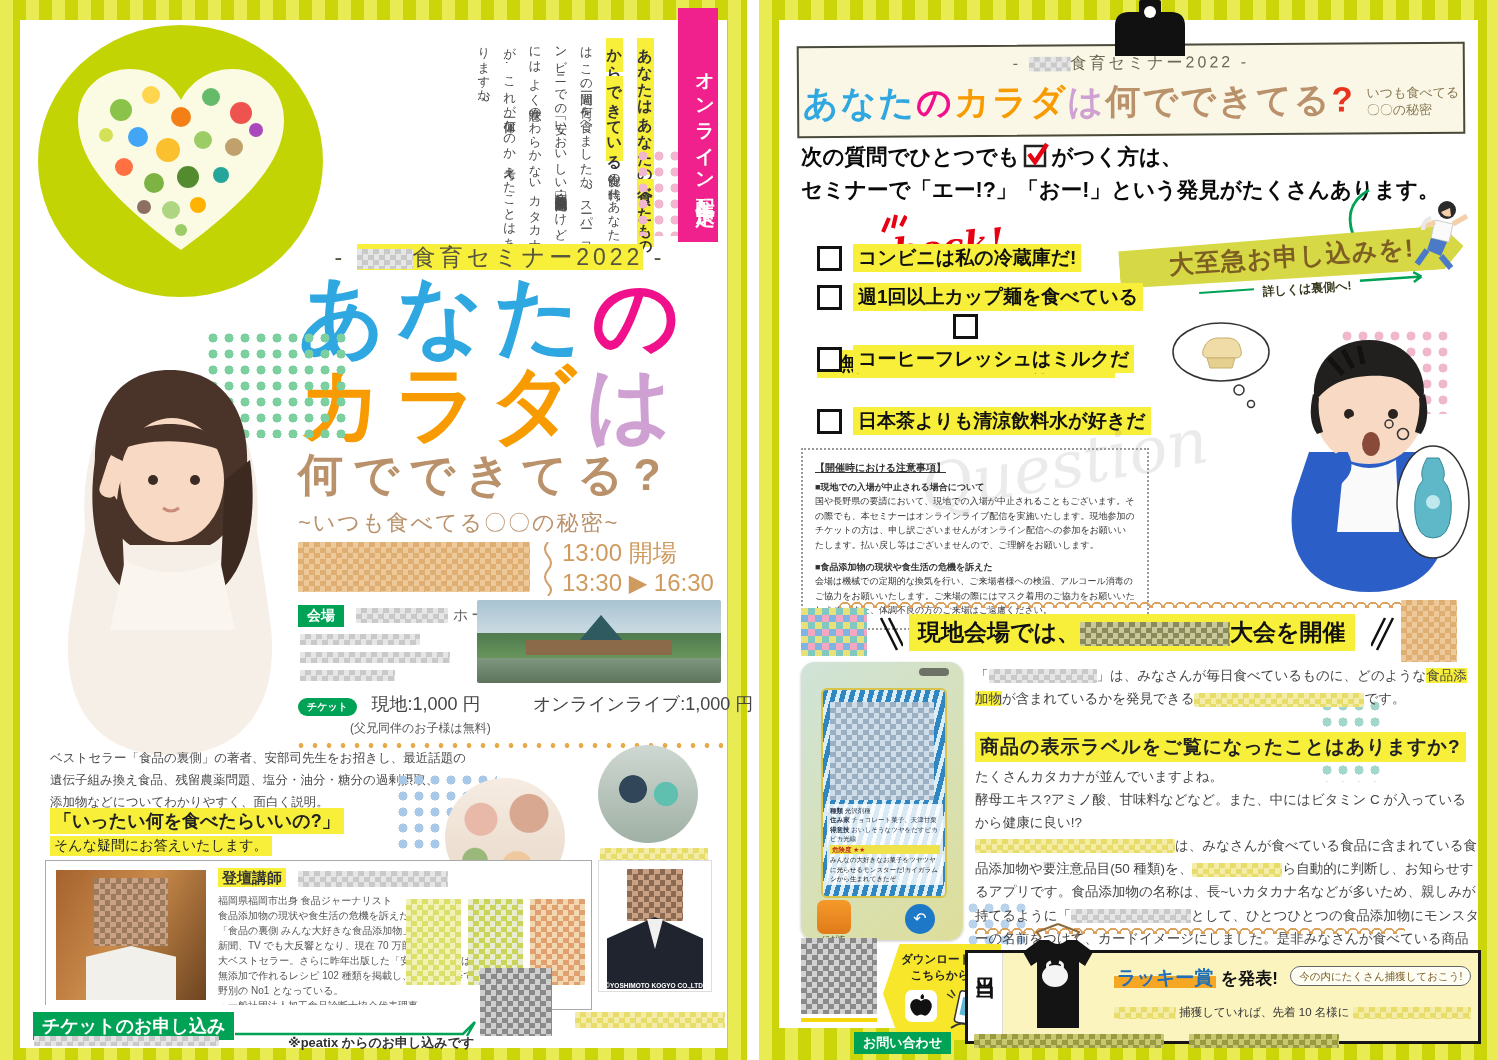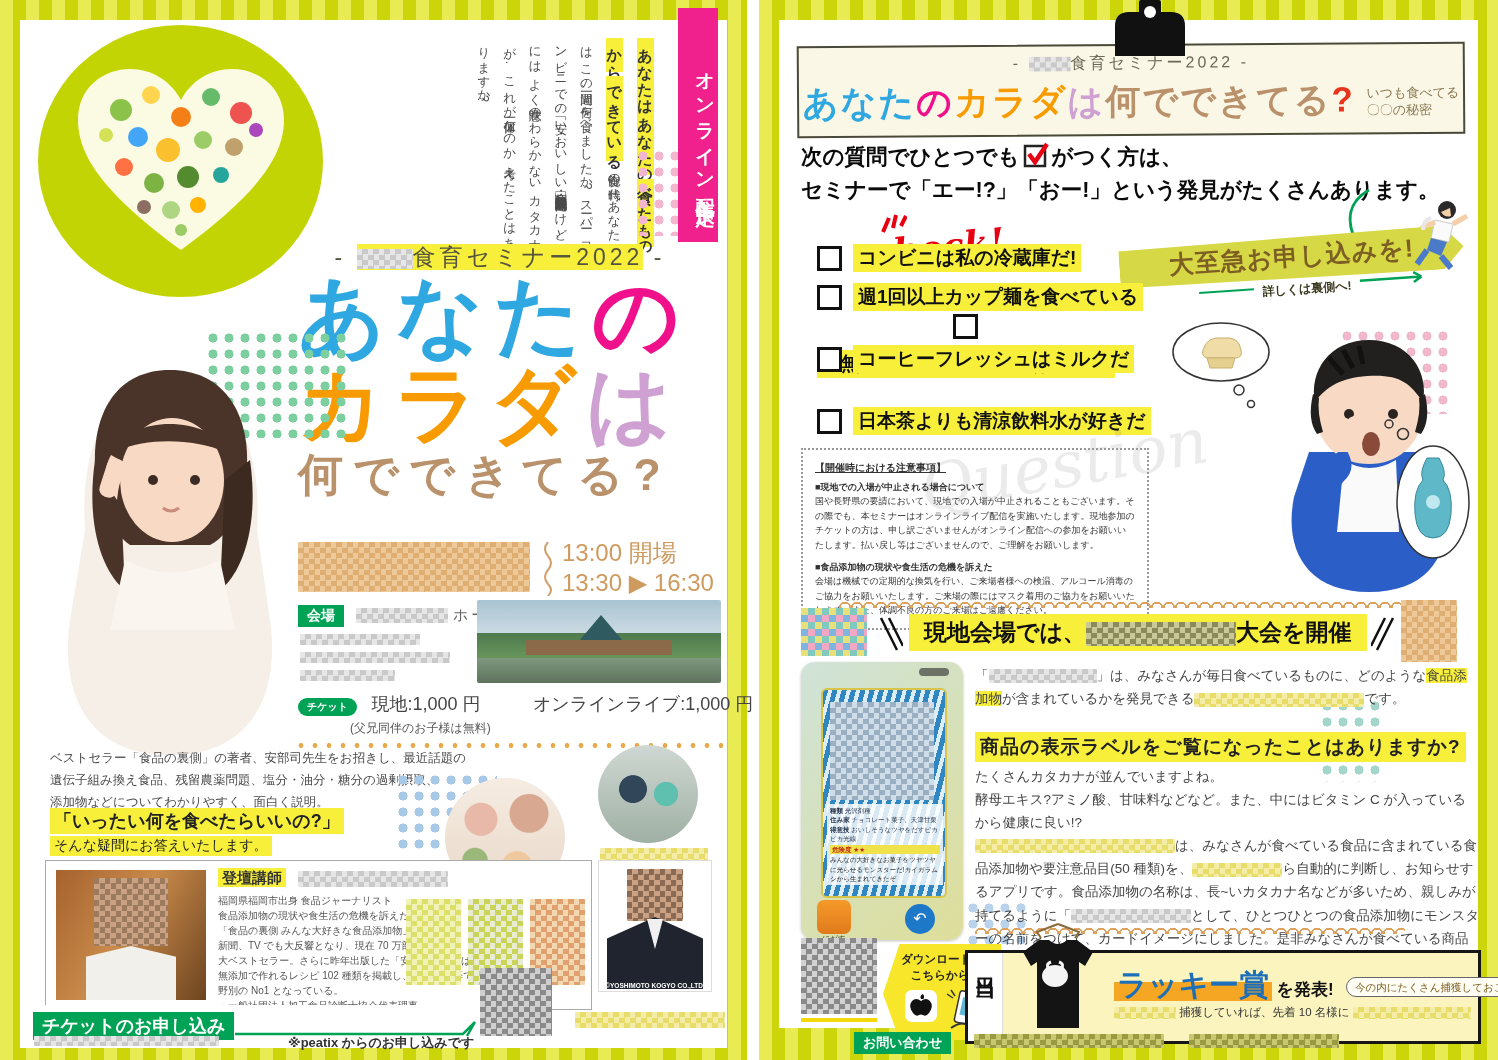--- a/index.html
+++ b/index.html
@@ -87,20 +87,21 @@
         <span>- </span><span class="hl"><span class="mosaic" style="width:56px;height:20px;"></span><span>食育セミナー2022</span></span><span> -</span>
       </div>
 
       <div class="abs bigtitle" style="left:278px;top:252px;width:405px;font-size:86px;text-align:justify;">
         <span class="c-blue">あなた</span><span class="c-pink">の</span>
       </div>
       <div class="abs bigtitle" style="left:278px;top:342px;font-size:84px;">
         <span class="c-orange">カラダ</span><span class="c-lilac">は</span>
       </div>
       <div class="abs bigtitle c-brown" style="left:278px;top:432px;font-size:45px;letter-spacing:10px;">何でできてる?</div>
+      <div class="abs c-brown" style="left:278px;top:488px;font-size:22px;letter-spacing:2px;white-space:nowrap;">~いつも食べてる〇〇の秘密~</div>
 
       <div class="abs mosaic warm" style="left:278px;top:522px;width:232px;height:50px;"></div>
       <svg class="abs" style="left:522px;top:522px;" width="12" height="54" viewBox="0 0 12 54">
         <path d="M6 0 q-6 7 0 14 q6 7 0 14 q-6 7 0 14 q6 6 0 12" stroke="#d3a06b" stroke-width="2" fill="none"></path>
       </svg>
       <div class="abs" style="left:542px;top:518px;color:#cf9a5e;font-size:24px;line-height:1.25;white-space:nowrap;">
         <div>13:00 開場</div>
         <div>13:30 ▶ 16:30</div>
       </div>
 
@@ -339,21 +340,21 @@
         <div style="font-weight:700;margin-top:8px;">■食品添加物の現状や食生活の危機を訴えた</div>
         <div>会場は機械での定期的な換気を行い、ご来場者様への検温、アルコール消毒のご協力をお願いいたします。ご来場の際にはマスク着用のご協力をお願いいたします。また、体調不良の方のご来場はご遠慮ください。</div>
       </div>
 
       <div class="abs wave" style="left:60px;top:580px;width:600px;"></div>
 
       <div class="abs mosaic multi" style="left:22px;top:588px;width:66px;height:48px;"></div>
       <svg class="abs" style="left:98px;top:596px;" width="26" height="36" viewBox="0 0 26 36">
         <path d="M4 2 L20 34 M12 2 L26 30" stroke="#111" stroke-width="2.5"></path>
       </svg>
-      <div class="abs hl" style="left:130px;top:594px;font-size:23px;font-weight:900;color:#111;padding:3px 15px;white-space:nowrap;">
+      <div class="abs hl" style="left:130px;top:594px;font-size:23px;font-weight:900;color:#111;padding:3px 9px;white-space:nowrap;">
         <span>現地会場では、</span><span class="mosaic" style="width:150px;height:24px;--c1:#8a8a5a;--c2:#c8c89a;"></span><span>大会を開催</span>
       </div>
       <svg class="abs" style="left:592px;top:596px;" width="26" height="36" viewBox="0 0 26 36">
         <path d="M22 2 L6 34 M14 2 L0 30" stroke="#111" stroke-width="2.5"></path>
       </svg>
       <div class="abs mosaic warm" style="left:622px;top:580px;width:56px;height:62px;"></div>
 
       <div class="abs" style="left:22px;top:642px;width:162px;height:278px;border-radius:14px;background:linear-gradient(135deg,#cfe3d8,#dede9a);overflow:hidden;box-shadow:0 1px 3px rgba(0,0,0,0.25);">
         <div class="abs" style="left:118px;top:6px;width:30px;height:8px;border-radius:4px;background:rgba(40,40,40,0.6);"></div>
         <div class="abs" style="left:20px;top:26px;width:122px;height:206px;border-radius:6px;border:2px solid #d8c44a;background:repeating-linear-gradient(105deg,#2f86c0 0 5px,#dcedf6 5px 9px);">
@@ -408,21 +409,21 @@
           <path d="M6 40 q8 -6 16 -4" stroke="#333" stroke-width="2" fill="none"></path>
           <path d="M2 6 L8 10 M6 2 L10 8" stroke="#333" stroke-width="1.5"></path>
         </svg>
       </div>
 
       <div class="abs" style="left:186px;top:930px;width:510px;height:88px;border:3px solid #161616;background:#fcf4be;">
         <div class="abs" style="left:0;top:0;width:34px;height:100%;background:#fff;border-right:1px solid #ddd;">
           <div class="vtext" style="margin:8px auto 0;font-size:21px;font-weight:900;color:#111;height:70px;">当日</div>
         </div>
         <div class="abs" style="left:146px;top:12px;white-space:nowrap;">
-          <span style="font-size:30px;font-weight:900;color:#1d6fba;background:linear-gradient(transparent 42%,#f5a623 42%);padding:0 3px;">ラッキー賞</span>
+          <span style="font-size:19px;font-weight:900;color:#1d6fba;background:linear-gradient(transparent 42%,#f5a623 42%);padding:0 3px;">ラッキー賞</span>
           <span style="font-size:17px;font-weight:900;color:#111;">を発表!</span>
           <span style="font-size:10.5px;color:#7a5a1e;border:1.5px solid #666;border-radius:12px;background:#fffef5;padding:3px 8px;margin-left:8px;vertical-align:4px;">今の内にたくさん捕獲しておこう!</span>
         </div>
         <div class="abs" style="left:146px;top:52px;font-size:11.5px;color:#333;white-space:nowrap;">
           <span class="mosaic yel" style="width:62px;height:12px;"></span>
           <span>捕獲していれば、先着 10 名様に</span>
           <span class="mosaic yel" style="width:118px;height:12px;"></span>
         </div>
       </div>
 

